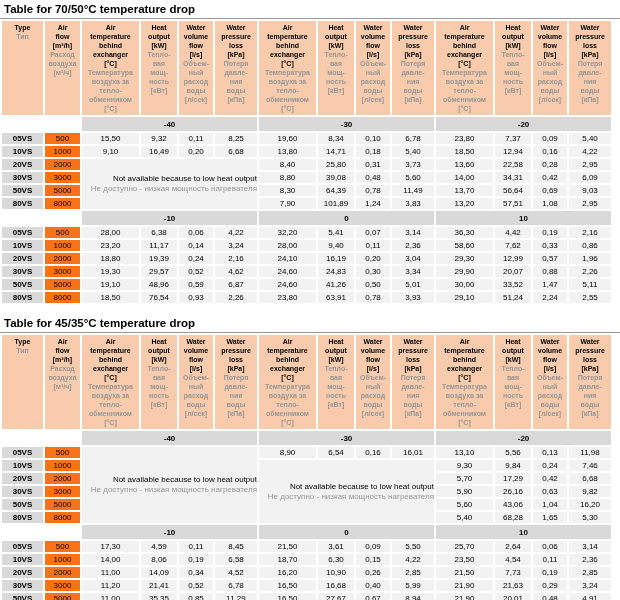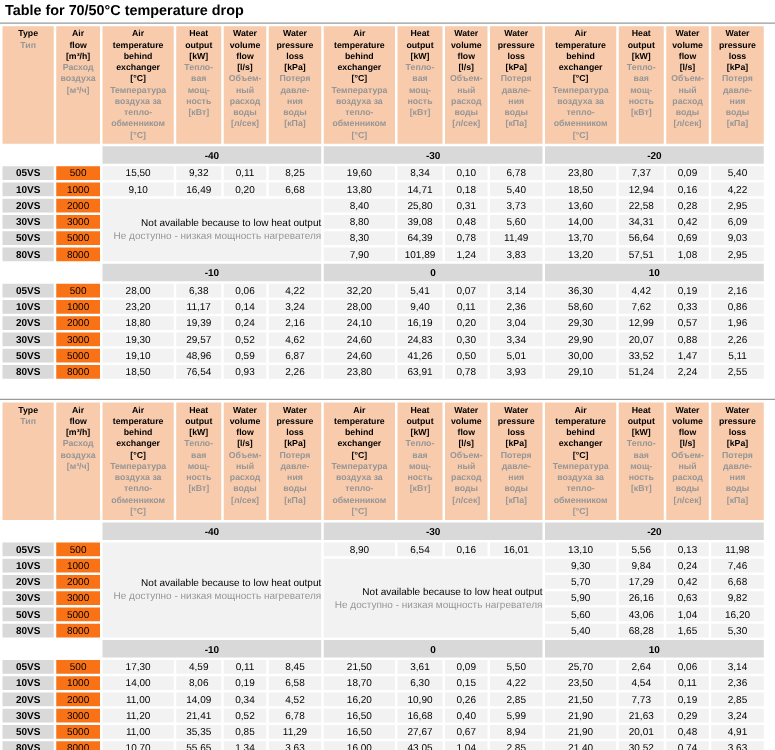--- a/index.html
+++ b/index.html
@@ -395,20 +395,21 @@
             <td class="val">51,24</td>
             <td class="val">2,24</td>
             <td class="val">2,55</td>
           </tr>
         </tbody>
     </table>
   </section>
 
   <section class="tbl">
     <div class="titlebar">
+      <span class="t-en">Table for 45/35°C temperature drop</span>
     </div>
     <table>
       <colgroup>
         <col class="c-type">
           <col class="c-flow">
         <col class="c-at">
           <col class="c-ho">
           <col class="c-vf">
           <col class="c-pl">
         <col class="c-at">

